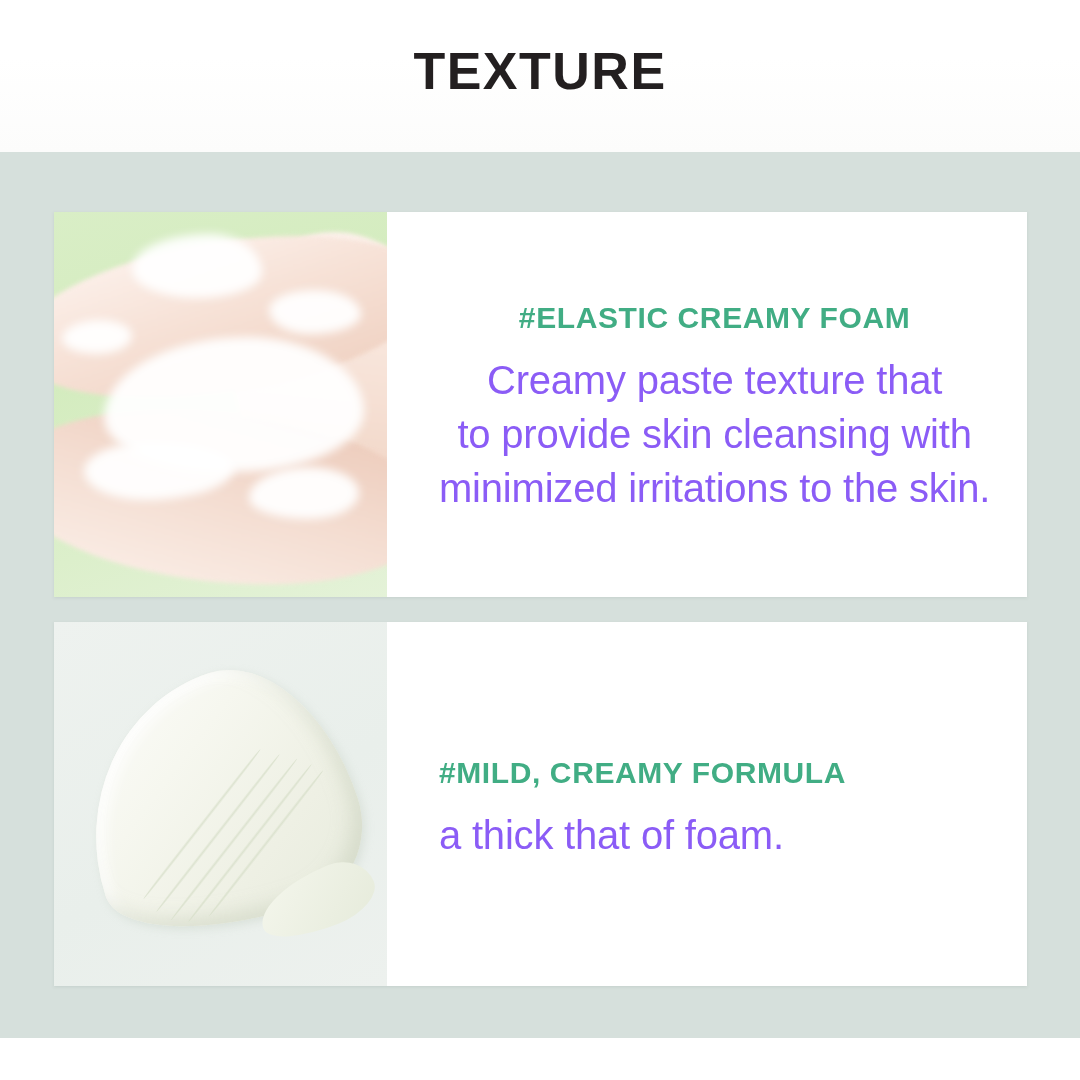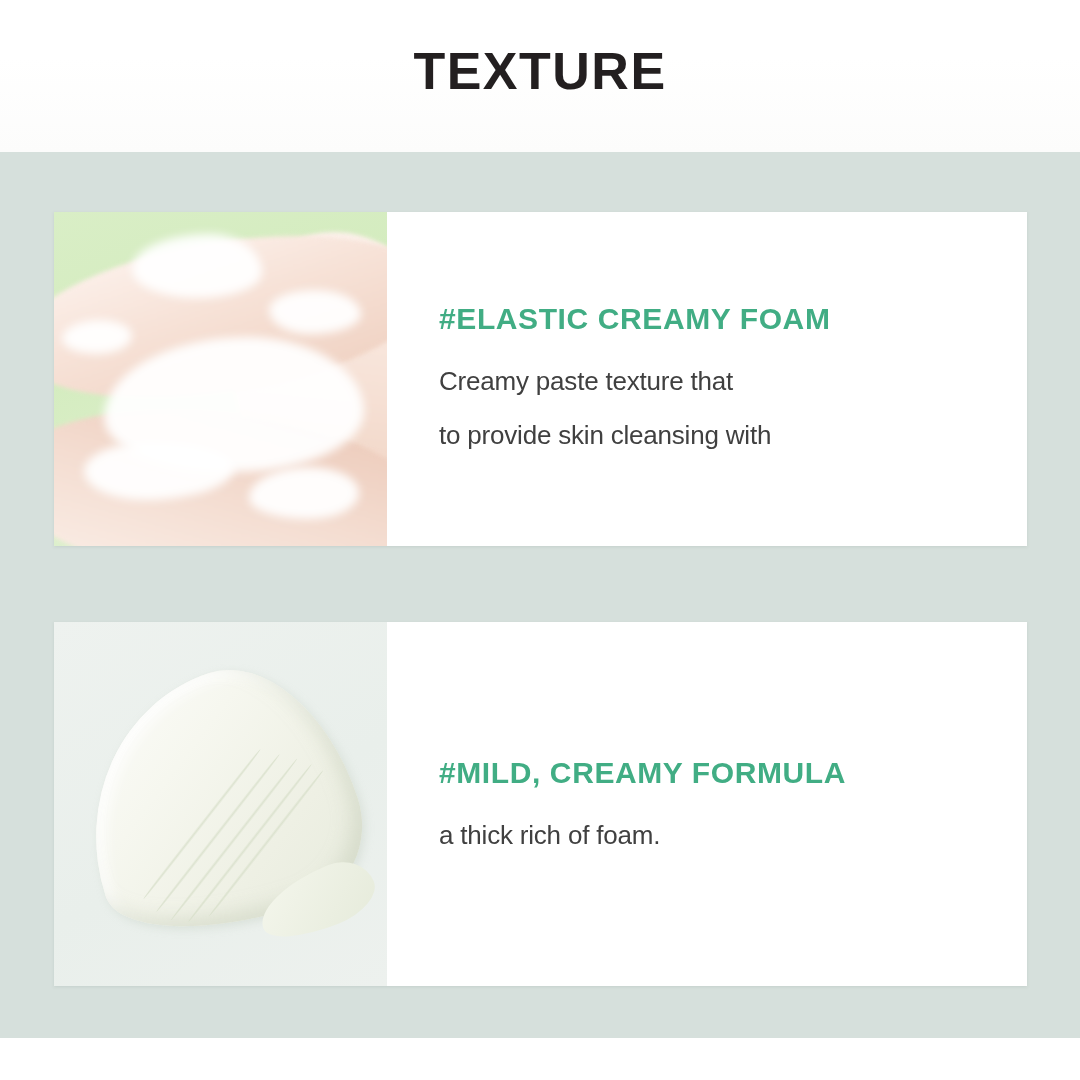--- a/index.html
+++ b/index.html
@@ -49,21 +49,21 @@
   .card {
     position:absolute;
     left:54px;
     width:973px;
     background:#ffffff;
     display:flex;
     align-items:stretch;
     overflow:hidden;
     box-shadow:0 1px 3px rgba(120,140,132,.18);
   }
-  .card-1 { top:212px; height:334px; }
+  .card-1 { top:212px; height:385px;text-align:center; }
   .card-2 { top:622px; height:364px; }
 
   
   .media {
     position:relative;
     width:333px;
     flex:0 0 333px;
     overflow:hidden;
   }
 
@@ -171,23 +171,23 @@
 
   .headline {
     font-size:30px;
     font-weight:bold;
     letter-spacing:.6px;
     color:#41ad84;
     margin-bottom:18px;
     white-space:nowrap;
   }
   .body-line {
-    font-size:26px;
+    font-size:40px;
     line-height:54px;
-    color:#404040;
+    color:#8b5cf6;
     letter-spacing:-.2px;
     white-space:nowrap;
   }
 </style>
 </head>
 <body>
 
 <div class="page">
 
   <div class="header">
@@ -207,36 +207,37 @@
       <div class="lather l-b"></div>
       <div class="lather l-c"></div>
       <div class="lather l-d"></div>
       <div class="lather l-e"></div>
     </div>
 
     <div class="content">
       <div class="headline">#ELASTIC CREAMY FOAM</div>
       <div class="body-line">Creamy paste texture that</div>
       <div class="body-line">to provide skin cleansing with</div>
+      <div class="body-line">minimized irritations to the skin.</div>
     </div>
   </div>
 
   <div class="card card-2">
 
     <div class="media media-swatch">
       <div class="swatch-wrap">
         <div class="smear"></div>
         <div class="tail"></div>
         <div class="streak s1"></div>
         <div class="streak s2"></div>
         <div class="streak s3"></div>
         <div class="streak s4"></div>
         <div class="streak s5"></div>
       </div>
     </div>
 
     <div class="content">
       <div class="headline">#MILD, CREAMY FORMULA</div>
-      <div class="body-line">a thick rich of foam.</div>
+      <div class="body-line">a thick that of foam.</div>
     </div>
   </div>
 
 </div>
 
 </body></html>

